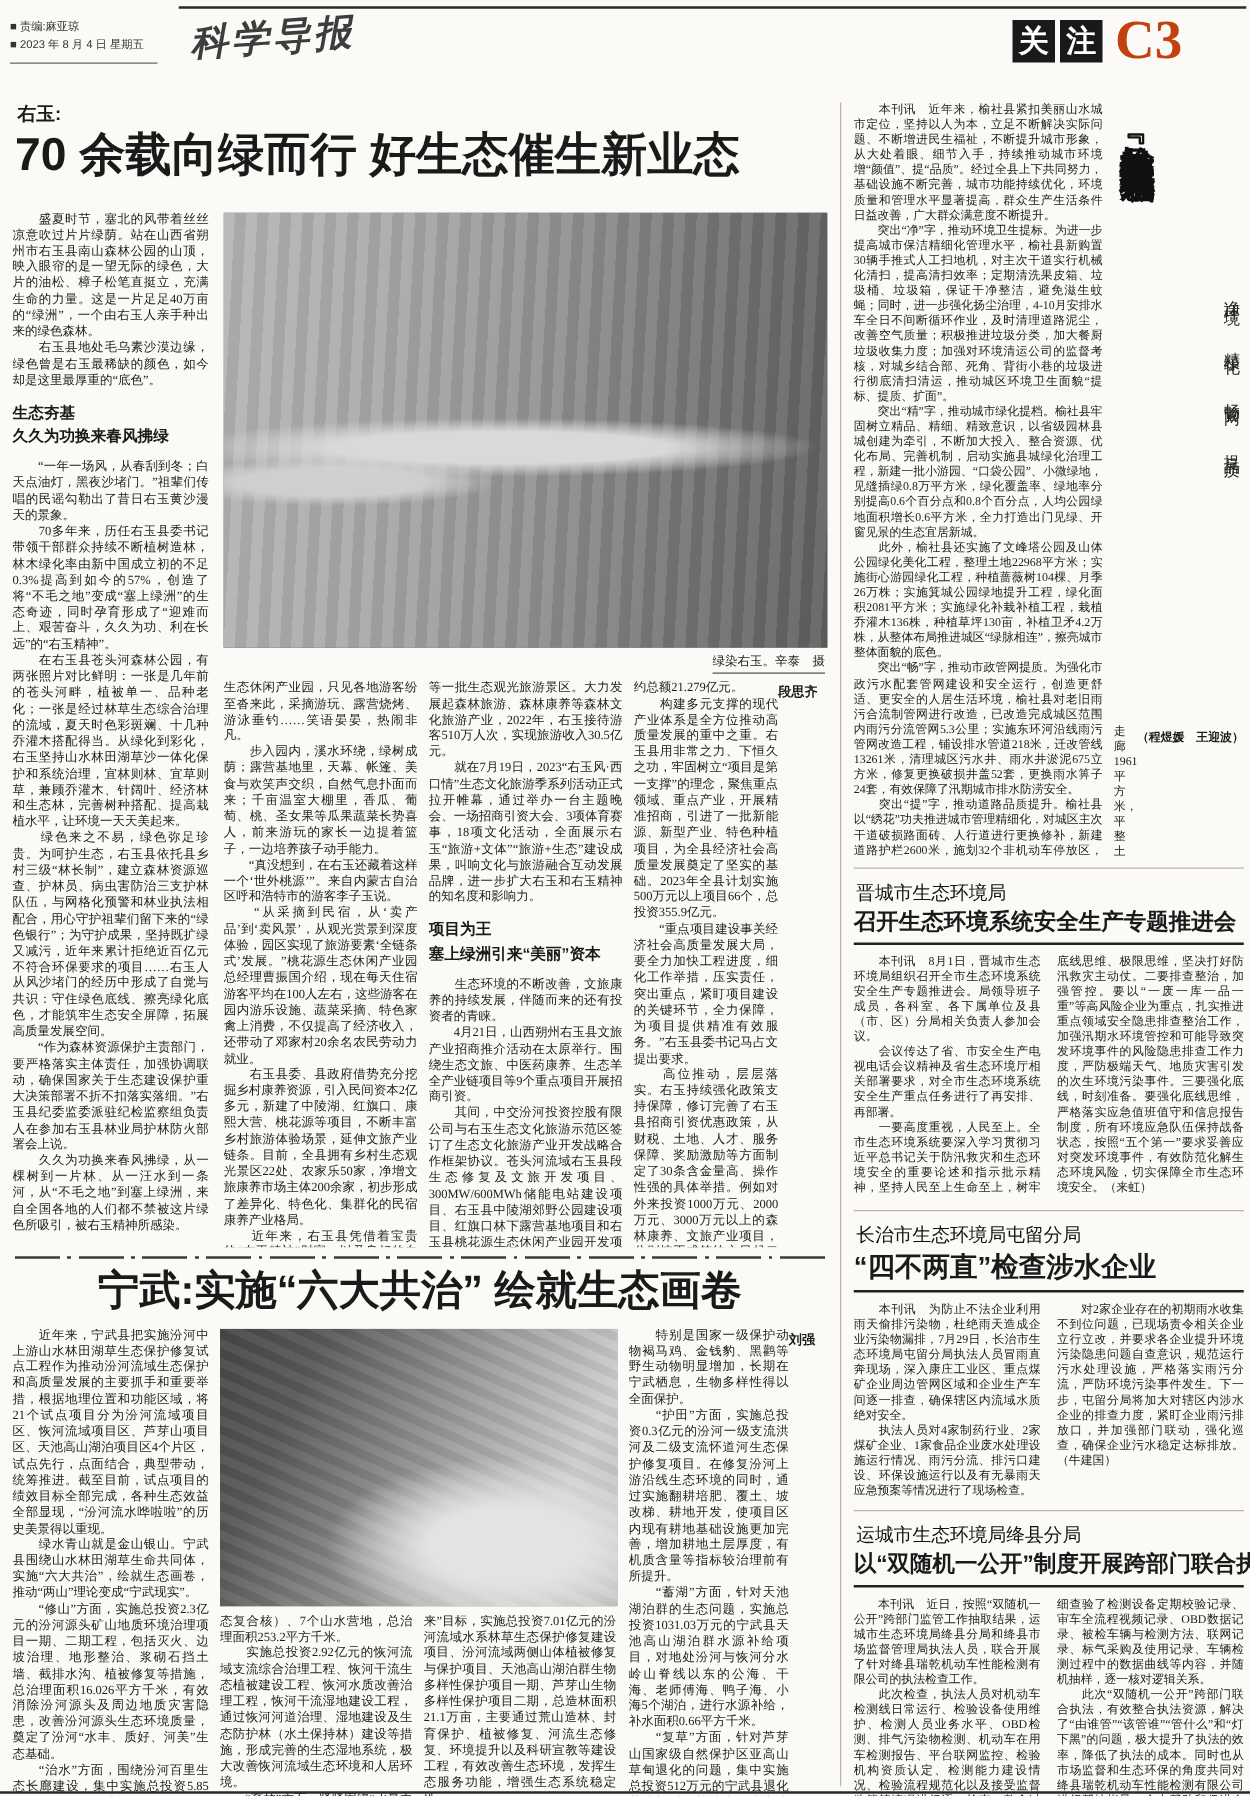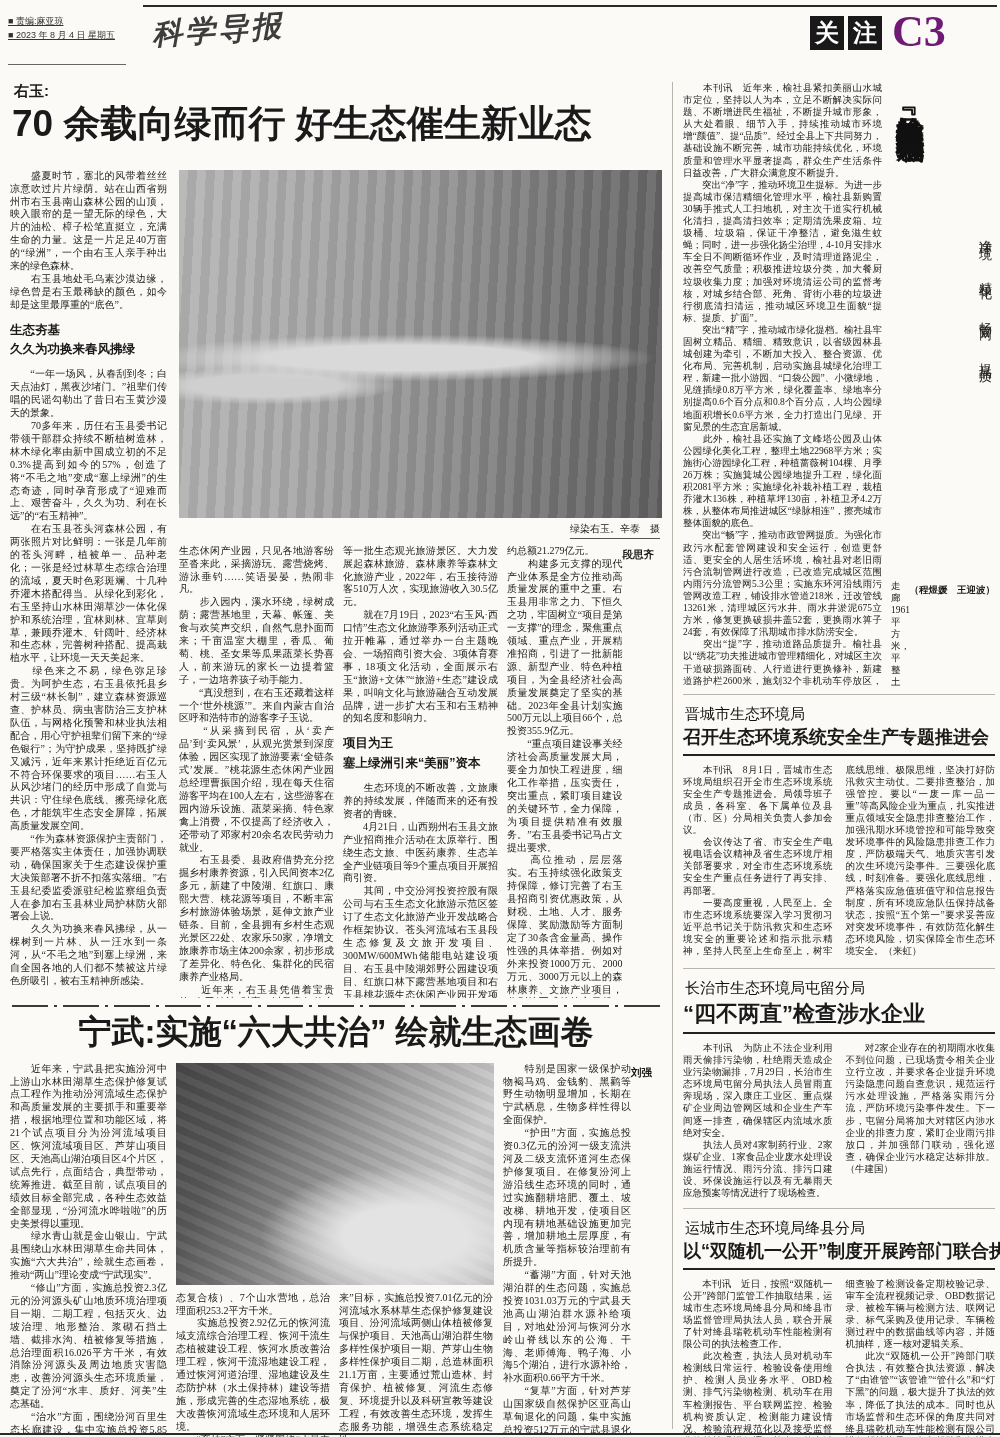--- a/index.html
+++ b/index.html
@@ -3,27 +3,27 @@
 <meta charset="utf-8">
 <style>
   html,body{margin:0;padding:0;}
   .page{position:relative;width:1000px;height:1437px;background:#fbfaf6;color:#1a1a1a;overflow:hidden;
         font-family:"Liberation Serif","DejaVu Serif",serif;}
   
   .masthead{position:absolute;top:0;left:0;right:0;height:80px;}
   .top-rule{position:absolute;left:143px;right:3px;top:5px;height:2px;background:#2a2a2a;}
   .bottom-rule{position:absolute;left:0;right:0;bottom:2px;height:2px;background:#2a2a2a;}
   .editor-block{position:absolute;left:8px;top:14px;width:118px;font:9px/14px "Liberation Sans","DejaVu Sans",sans-serif;
-        color:#333;border-bottom:1px solid #666;padding-bottom:22px;text-decoration:underline;}
+        color:#333;border-bottom:1px solid #666;padding-bottom:8px;}
   .paper-name{position:absolute;left:152px;top:10px;font-family:"Liberation Serif","DejaVu Serif",serif;
         font-style:italic;font-weight:bold;font-size:30px;letter-spacing:3px;color:#3d3d3d;transform:rotate(-4deg);}
   .sec-boxes{position:absolute;left:810px;top:16px;display:flex;gap:4px;}
   .sec-box{width:34px;height:34px;background:#191919;color:#fff;display:flex;align-items:center;justify-content:center;
         font:bold 24px "Liberation Sans","DejaVu Sans",sans-serif;}
-  .page-no{position:absolute;left:892px;top:6px;font:bold 44px "Liberation Serif","DejaVu Serif",serif;color:#701a75;text-align:right;}
+  .page-no{position:absolute;left:892px;top:6px;font:bold 44px "Liberation Serif","DejaVu Serif",serif;color:#c2410c;text-align:right;}
   
   .content{position:absolute;top:82px;left:10px;right:5px;bottom:8px;display:flex;}
   .left-region{width:652px;flex:none;}
   .v-divider{width:1px;background:#b9b5ad;margin:0 10px;flex:none;}
   .right-region{flex:1;min-width:0;display:flex;flex-direction:column;}
   
   .para{margin:0;text-align:justify;}
   .subhead{font:bold 12.5px/1.55 "Liberation Sans","DejaVu Sans",sans-serif;margin:9px 0;white-space:pre-line;}
   .byline{margin:4px 8px 0 0;text-align:right;font-weight:bold;font-size:10.5px;}
   

